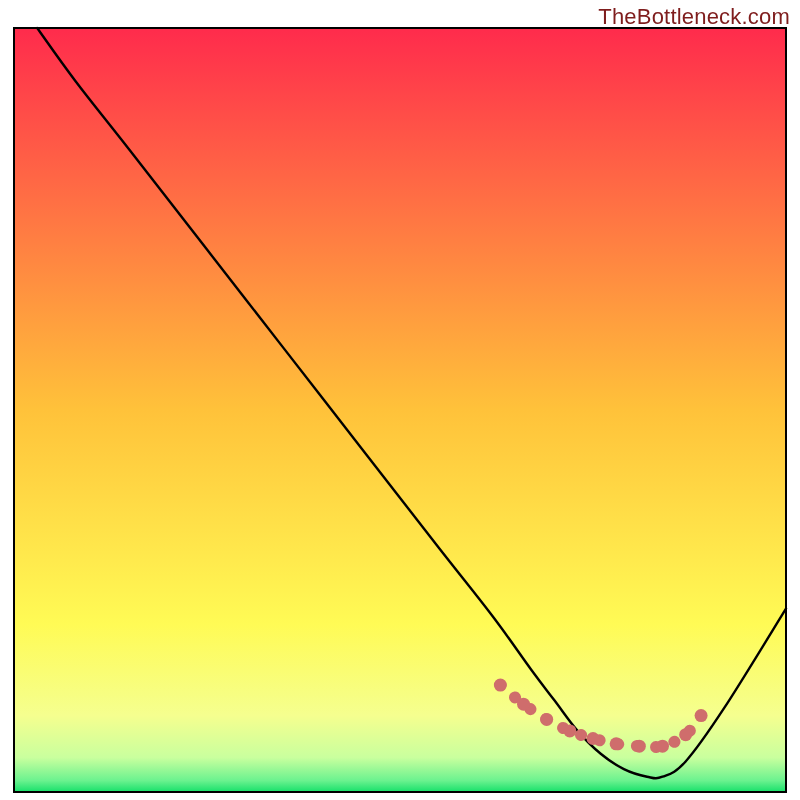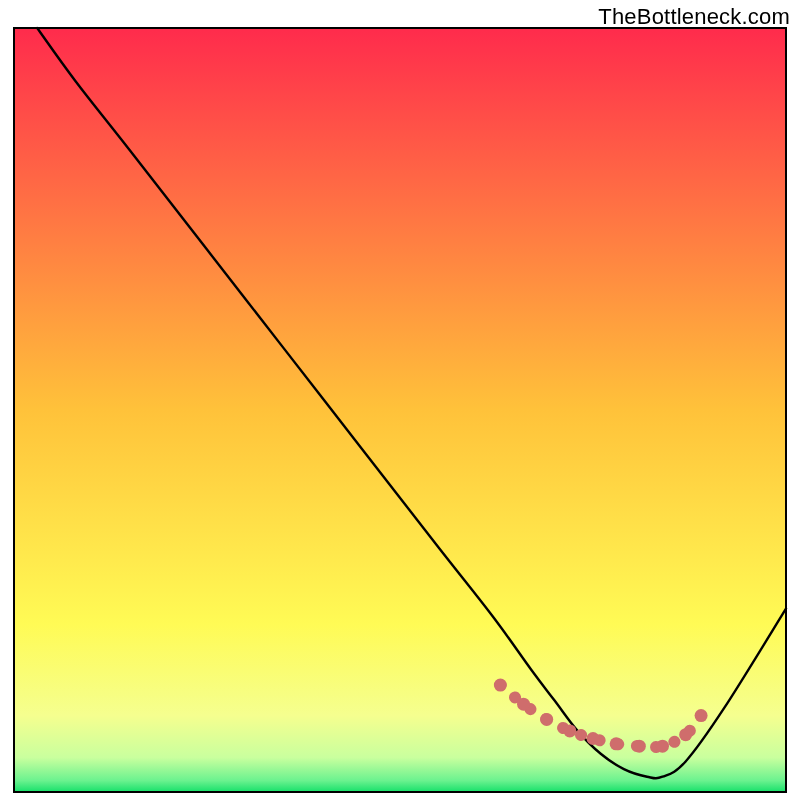--- a/index.html
+++ b/index.html
@@ -15,21 +15,21 @@
     position: relative;
     width: 800px;
     height: 800px;
   }
   .watermark {
     position: absolute;
     top: 4px;
     right: 10px;
     font-size: 22px;
     font-weight: 400;
-    color: #000000;
+    color: #7f1d1d;
     letter-spacing: 0.2px;
     z-index: 10;
     pointer-events: none;
   }
   svg {
     position: absolute;
     inset: 0;
     width: 800px;
     height: 800px;
     display: block;

